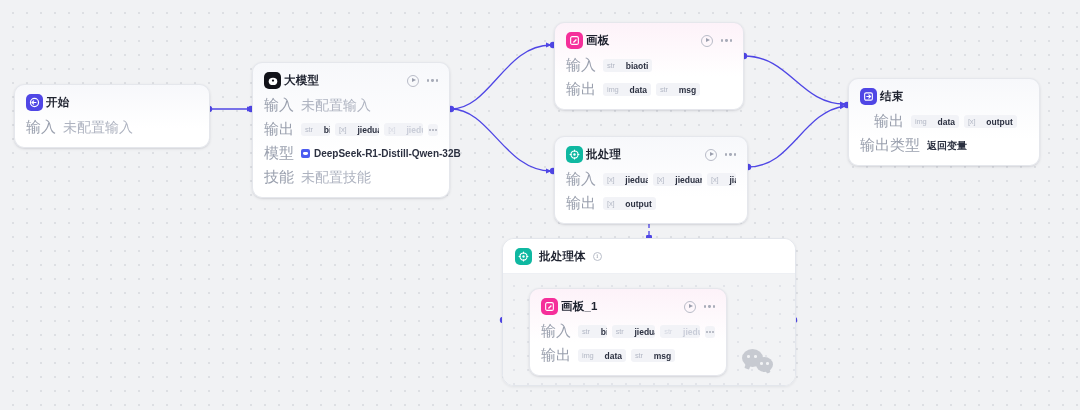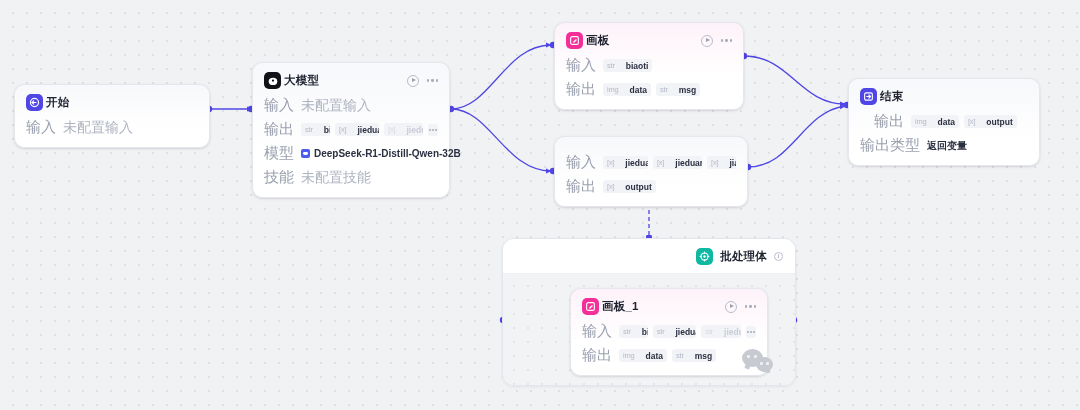--- a/index.html
+++ b/index.html
@@ -91,21 +91,20 @@
     background: rgba(255,255,255,.62);
     border: 1px solid #e3e6ec;
     box-shadow: 0 1px 3px rgba(16,24,40,.07);
     overflow: hidden;
   }
   #loop-header {
     display: flex; align-items: center; gap: 7px;
     padding: 9px 12px 8px 12px;
     background: #ffffff;
     border-bottom: 1px solid #eef0f4;
-    justify-content: flex-end;
   }
   #loop-body {
     position: relative; height: 100%;
     background-image: radial-gradient(#e2e4e9 1.1px, transparent 1.2px);
     background-size: 14px 14px;
     background-position: 4px 5px;
     background-color: #f2f3f5;
   }
   #loop-body::after {
     content:""; position:absolute; left:0; right:0; bottom:0; height:26px;
@@ -297,20 +296,38 @@
           <span class="tag">
             <span class="ty">str</span>
             <span>msg</span>
           </span>
         </span>
       </div>
     </div>
   </div>
 
   <div class="node plain" style="left:554px; top:136px; width:194px;">
+    <div class="node-head">
+      <span class="nicon ic-teal">
+        <svg width="11" height="11" viewBox="0 0 12 12">
+          <circle cx="6" cy="6" r="3.9" fill="none" stroke="#fff" stroke-width="1.2"></circle>
+          <circle cx="6" cy="6" r="1.3" fill="#fff"></circle>
+          <path d="M6 1.1 v1.3 M6 9.6 v1.3 M1.1 6 h1.3 M9.6 6 h1.3" stroke="#fff" stroke-width="1.1" stroke-linecap="round"></path>
+        </svg>
+      </span>
+      <span class="node-title">批处理</span>
+      <span class="head-actions">
+        <span class="run-btn"></span>
+        <span class="dots">
+            <i></i>
+            <i></i>
+            <i></i>
+          </span>
+      </span>
+    </div>
     <div class="rows">
       <div class="row">
         <span class="rlabel">输入</span>
         <span class="tags">
           <span class="tag">
             <span class="ty">[x]</span>
             <span>jieduanbiaoti</span>
           </span>
           <span class="tag">
             <span class="ty">[x]</span>
@@ -373,21 +390,21 @@
           <circle cx="6" cy="6" r="1.3" fill="#fff"></circle>
           <path d="M6 1.1 v1.3 M6 9.6 v1.3 M1.1 6 h1.3 M9.6 6 h1.3" stroke="#fff" stroke-width="1.1" stroke-linecap="round"></path>
         </svg>
       </span>
       <span class="node-title">批处理体</span>
       <span class="info-ic">i</span>
     </div>
     <div id="loop-body"></div>
   </div>
 
-  <div class="node tinted" style="left:570px; top:288px; width:198px;">
+  <div class="node tinted" style="left:529px; top:288px; width:198px;">
     <div class="node-head">
       <span class="nicon ic-pink">
         <svg width="11" height="11" viewBox="0 0 12 12">
           <rect x="1.8" y="1.8" width="8.4" height="8.4" rx="1.6" fill="none" stroke="#fff" stroke-width="1.2"></rect>
           <path d="M4.3 7.7 L7.6 4.4 L8.6 5.4 L5.3 8.7 Z" fill="#fff"></path>
         </svg>
       </span>
       <span class="node-title">画板_1</span>
       <span class="head-actions">
         <span class="run-btn"></span>

